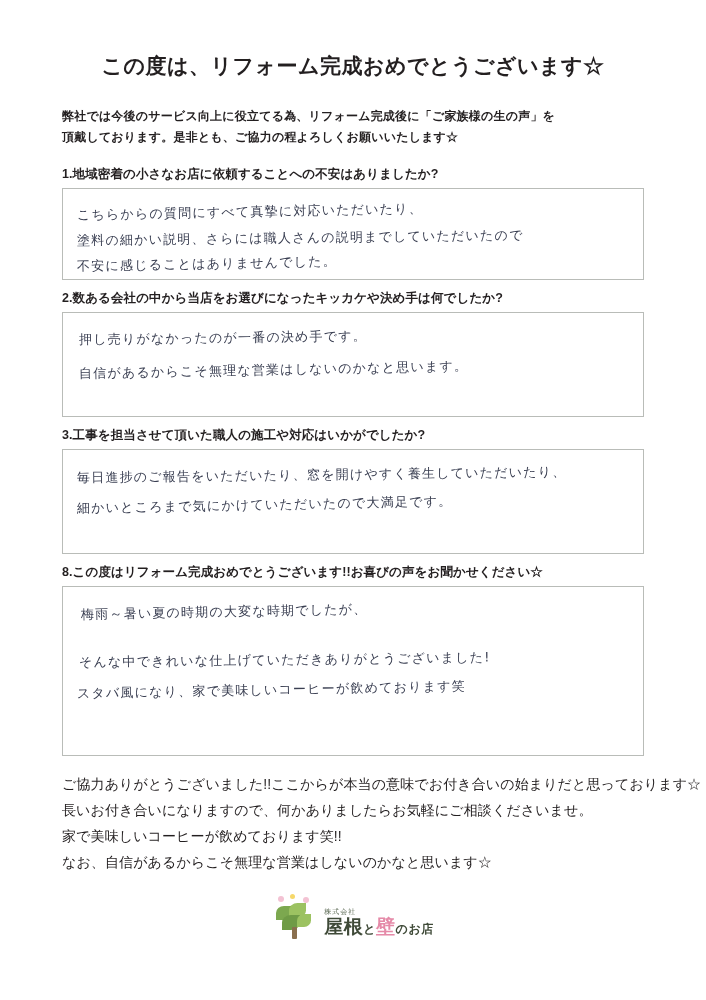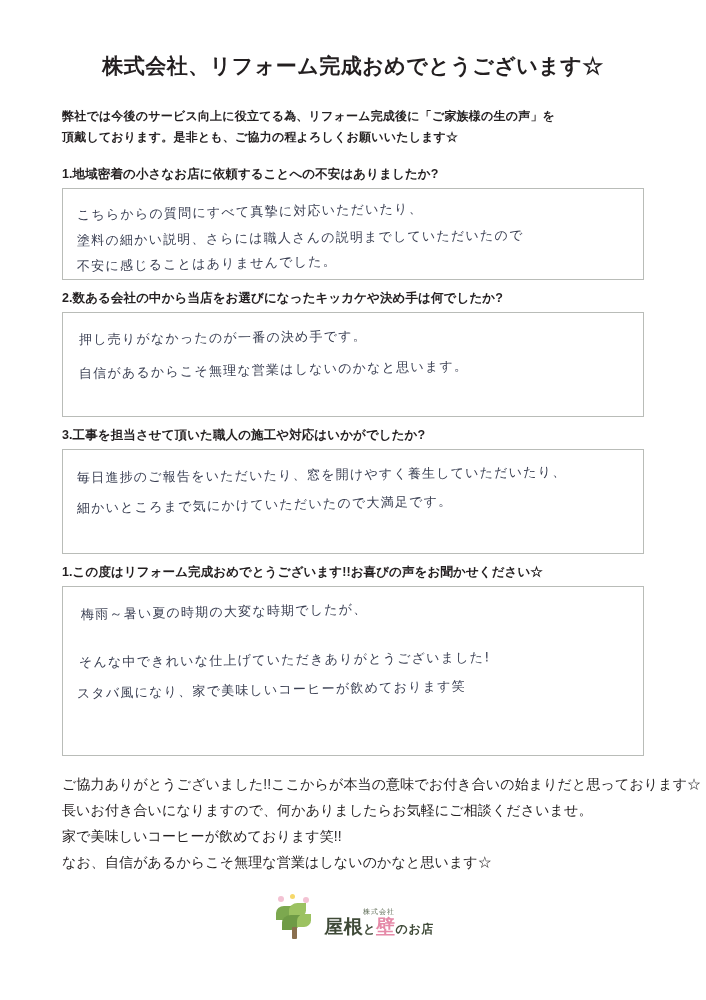--- a/index.html
+++ b/index.html
@@ -79,21 +79,20 @@
     letter-spacing: 0.1px;
   }
   .closing div { white-space: nowrap; }
 
   .logo-wrap {
     margin-top: 18px;
     display: flex;
     justify-content: center;
     align-items: flex-end;
     gap: 6px;
-    text-align: center;
   }
   .logo-mark {
     position: relative;
     width: 46px;
     height: 46px;
   }
   .logo-text {
     display: flex;
     flex-direction: column;
     justify-content: flex-end;
@@ -128,21 +127,21 @@
   .dot {
     position: absolute;
     border-radius: 50%;
   }
 </style>
 </head>
 <body>
 
 <div class="page">
 
-  <div class="doc-title">株式会社、リフォーム完成おめでとうございます☆</div>
+  <div class="doc-title">この度は、リフォーム完成おめでとうございます☆</div>
 
   <div class="intro">
     <div>弊社では今後のサービス向上に役立てる為、リフォーム完成後に「ご家族様の生の声」を</div>
     <div>頂戴しております。是非とも、ご協力の程よろしくお願いいたします☆</div>
   </div>
 
   <div class="q-block">
     <div class="q-label">1.地域密着の小さなお店に依頼することへの不安はありましたか?</div>
     <div class="answer-box box1">
       <div class="hw slant1" style="left:14px; top:14px;">こちらからの質問にすべて真摯に対応いただいたり、</div>
@@ -161,21 +160,21 @@
 
   <div class="q-block">
     <div class="q-label">3.工事を担当させて頂いた職人の施工や対応はいかがでしたか?</div>
     <div class="answer-box box3">
       <div class="hw slant2" style="left:14px; top:16px;">毎日進捗のご報告をいただいたり、窓を開けやすく養生していただいたり、</div>
       <div class="hw slant1" style="left:14px; top:46px;">細かいところまで気にかけていただいたので大満足です。</div>
     </div>
   </div>
 
   <div class="q-block">
-    <div class="q-label">1.この度はリフォーム完成おめでとうございます!!お喜びの声をお聞かせください☆</div>
+    <div class="q-label">8.この度はリフォーム完成おめでとうございます!!お喜びの声をお聞かせください☆</div>
     <div class="answer-box box4">
       <div class="hw slant1" style="left:18px; top:16px;">梅雨～暑い夏の時期の大変な時期でしたが、</div>
       <div class="hw slant2" style="left:16px; top:64px;">そんな中できれいな仕上げていただきありがとうございました!</div>
       <div class="hw slant1" style="left:14px; top:94px;">スタバ風になり、家で美味しいコーヒーが飲めております笑</div>
     </div>
   </div>
 
   <div class="closing">
     <div>ご協力ありがとうございました!!ここからが本当の意味でお付き合いの始まりだと思っております☆</div>
     <div>長いお付き合いになりますので、何かありましたらお気軽にご相談くださいませ。</div>

